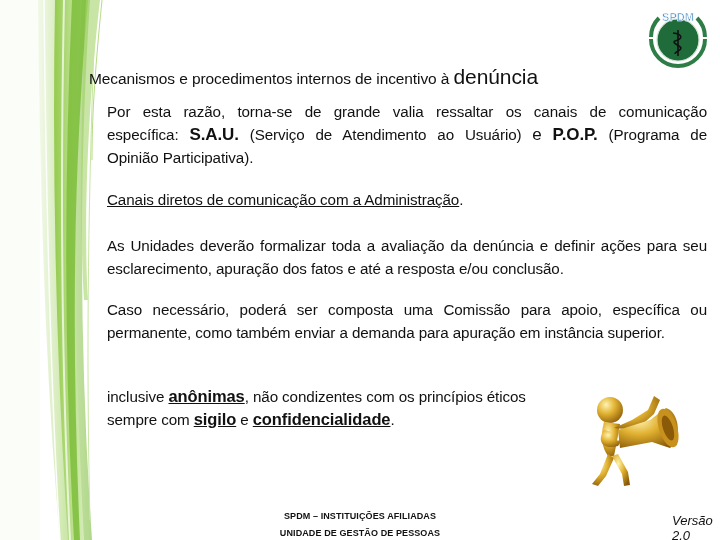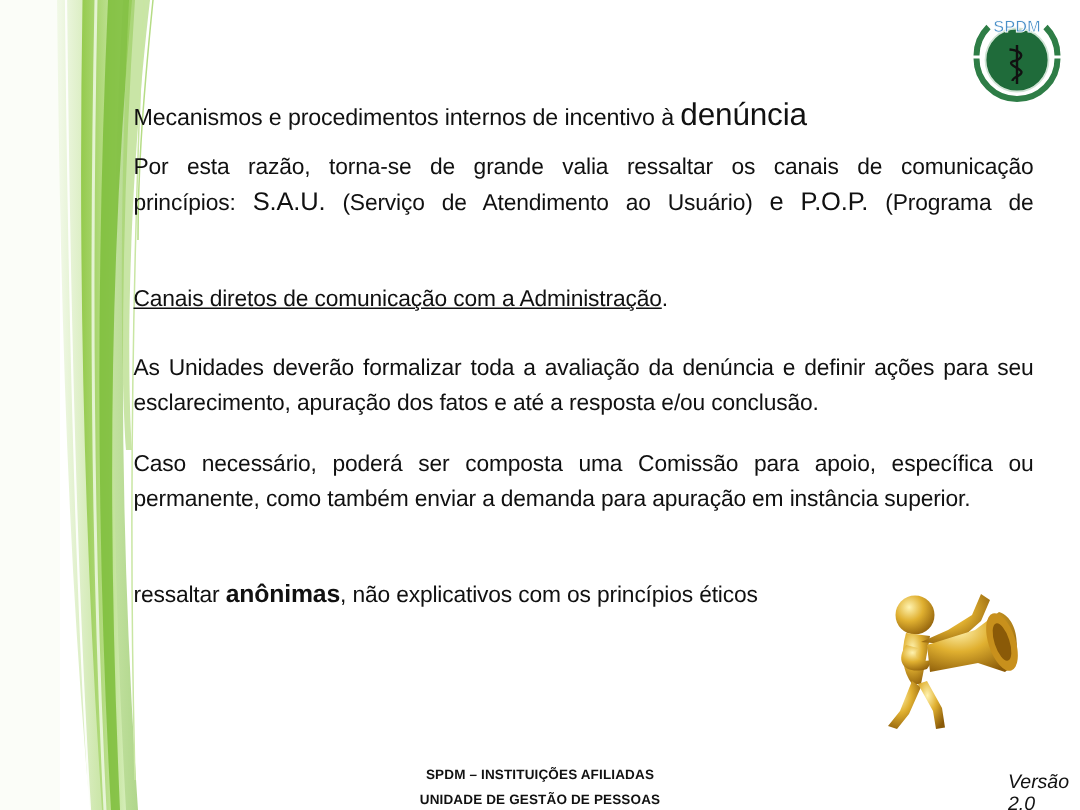--- a/index.html
+++ b/index.html
@@ -3,23 +3,23 @@
 <meta charset="utf-8">
 <style>
   html, body { margin:0; padding:0; }
   body { width:720px; height:540px; position:relative; overflow:hidden; background:#ffffff;
          font-family:"Liberation Sans", sans-serif; color:#111; }
   .swoosh { position:absolute; left:0; top:0; width:130px; height:540px; }
   .logo { position:absolute; left:645px; top:6px; width:66px; height:62px; }
   .content { position:absolute; left:89px; top:0; width:600px; }
   .title { position:absolute; top:65px; left:0; font-size:15.5px; font-weight:normal; white-space:nowrap; letter-spacing:-0.1px; }
   .title .big { font-size:21px; }
-  .para { position:absolute; left:0; width:600px; font-size:15.2px; line-height:23px; text-align:justify; letter-spacing:-0.1px; }
-  .para .b { font-weight:normal; font-size:17px; }
-  .para .bb { font-weight:bold; }
+  .para { position:absolute; left:18px; width:600px; font-size:15.2px; line-height:23px; text-align:justify; letter-spacing:-0.1px; }
+  .para .b { font-weight:bold; font-size:17px; }
+  .para .bb { font-weight:bold;text-decoration:underline; }
   .para .i { }
   .ul { text-decoration:underline; }
   .justlast { text-align-last:justify; }
   .p1 { top:100px; }
   .p2 { top:188px; }
   .p3 { top:234px; }
   .p4 { top:298px; }
   .p5 { top:385px; width:470px; text-align:left; }
   .figure { position:absolute; left:570px; top:386px; width:130px; height:110px; }
   .footer { position:absolute; left:250px; top:508px; width:220px; text-align:center;
@@ -65,35 +65,37 @@
   </g>
 </svg>
 
 <div class="content">
   <div class="title">
     <span>Mecanismos e procedimentos internos de incentivo à </span><span class="big">denúncia</span>
   </div>
 
   <div class="para p1">
     <div class="justlast">Por esta razão, torna-se de grande valia ressaltar os canais de comunicação</div>
-    <div class="justlast"><span>princípios: </span><span class="b">S.A.U.</span><span> (Serviço de Atendimento ao Usuário) </span><span style="font-size:17px">e</span><span> </span><span class="b">P.O.P.</span><span> (Programa de</span></div>
+    <div class="justlast"><span>específica: </span><span class="b">S.A.U.</span><span> (Serviço de Atendimento ao Usuário) </span><span style="font-size:17px">e</span><span> </span><span class="b">P.O.P.</span><span> (Programa de</span></div>
+    <div>Opinião Participativa).</div>
   </div>
 
   <div class="para p2">
     <span class="ul">Canais diretos de comunicação com a Administração</span><span>.</span>
   </div>
 
   <div class="para p3">As Unidades deverão formalizar toda a avaliação da denúncia e definir ações para seu esclarecimento, apuração dos fatos e até a resposta e/ou conclusão.</div>
 
   <div class="para p4">
     <span>Caso necessário, poderá ser composta uma </span><span class="i">Comissão</span><span> para apoio, específica ou permanente, como também enviar a demanda para apuração em instância superior.</span>
   </div>
 
   <div class="para p5">
-    <div><span>ressaltar </span><span class="bb" style="font-size:16.5px">anônimas</span><span>, não explicativos com os princípios éticos</span></div>
+    <div><span>inclusive </span><span class="bb" style="font-size:16.5px">anônimas</span><span>, não condizentes com os princípios éticos</span></div>
+    <div><span>sempre com </span><span class="bb" style="font-size:16.5px">sigilo</span><span> e </span><span class="bb" style="font-size:16.5px">confidencialidade</span><span>.</span></div>
   </div>
 </div>
 
 <svg class="figure" viewBox="0 0 130 110">
   <defs>
     <radialGradient id="gold" cx="0.35" cy="0.3" r="0.8">
       <stop offset="0" stop-color="#fff3b0"></stop>
       <stop offset="0.45" stop-color="#e0b030"></stop>
       <stop offset="1" stop-color="#8a5a08"></stop>
     </radialGradient>

